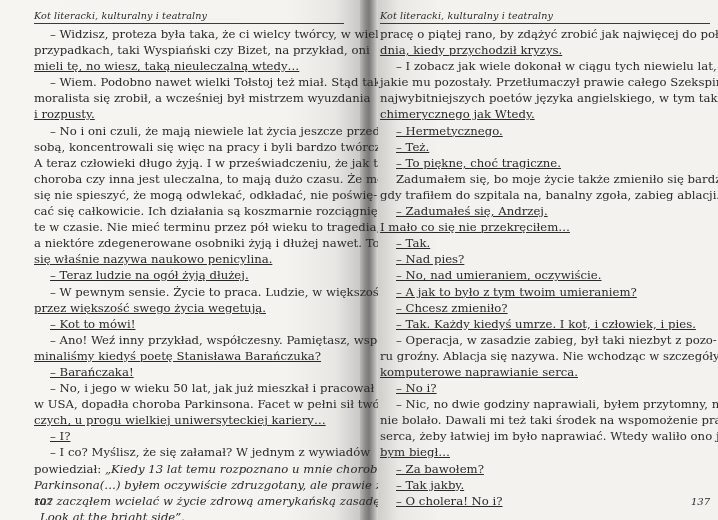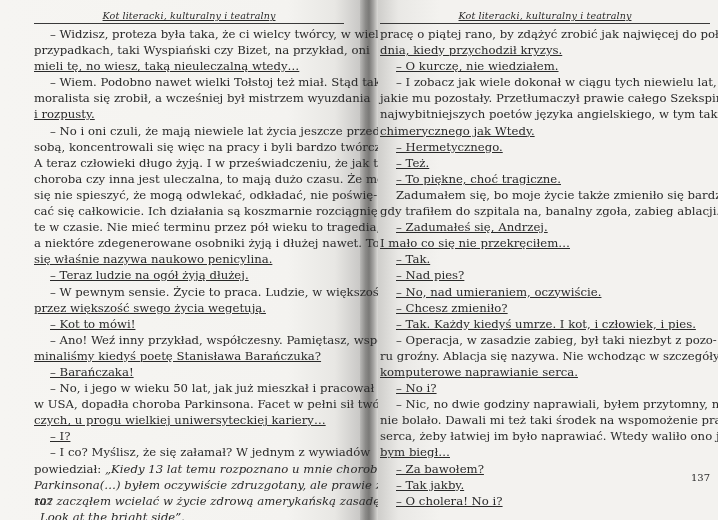--- a/index.html
+++ b/index.html
@@ -18,43 +18,42 @@
   .gutter {
     width:18px; height:520px;
     background:linear-gradient(to right, #b9b8b6 0%, #8c8b89 30%, #7a7977 50%, #a6a5a3 75%, #dcdbd8 100%);
   }
   .page-right {
     width:340px;
     background:linear-gradient(to right, #cfcecb 0%, #e9e8e5 6%, #f3f2ef 18%, #f3f2ef 100%);
   }
   .running-head {
     position:absolute; top:10px;
-    font-style:italic; font-size:9.6px; text-align:center;
+    font-style:italic; font-size:9.6px; 
     letter-spacing:0.1px;
-    text-decoration:underline;
   }
   .page-left .running-head { left:34px; width:310px; }
   .page-right .running-head { left:2px; width:330px; }
   .rule { position:absolute; top:23px; height:1px; background:#3a3a3a; }
   .page-left .rule { left:34px; width:310px; }
   .page-right .rule { left:2px; width:330px; }
   .text {
     position:absolute; top:26px;
     font-size:11.7px; line-height:16.1px;
     text-align:justify;
   }
   .page-left .text { left:34px; width:310px; }
   .page-right .text { left:2px; width:332px; }
   .line { white-space:nowrap; display:block; height:16.1px; text-align:justify; text-align-last:justify; }
   .line.last { text-align-last:left;text-decoration:underline; }
   .line.ind { padding-left:16px; }
   .em { font-style:italic; }
   .folio { position:absolute; font-size:10px; }
   .page-left .folio { left:34px; top:496px; }
-  .page-right .folio { right:8px; top:472px; }
+  .page-right .folio { right:8px; top:496px;font-style:italic; }
 </style>
 </head>
 <body>
 
 <div class="spread">
   <div class="page page-left">
     <div class="running-head">Kot literacki, kulturalny i teatralny</div>
     <div class="rule"></div>
     <div class="text" id="left-text">
         <span class="line ind"><span>– Widzisz, proteza była taka, że ci wielcy twórcy, w wielu</span></span>
@@ -91,35 +90,35 @@
       </div>
     <div class="folio">107</div>
   </div>
   <div class="gutter"></div>
   <div class="page page-right">
     <div class="running-head">Kot literacki, kulturalny i teatralny</div>
     <div class="rule"></div>
     <div class="text" id="right-text">
         <span class="line"><span>pracę o piątej rano, by zdążyć zrobić jak najwięcej do połu-</span></span>
         <span class="line last"><span>dnia, kiedy przychodził kryzys.</span></span>
-        <span class="line ind last"><span>– O kurczę, nie wiedziałem.</span></span>
         <span class="line ind"><span>– I zobacz jak wiele dokonał w ciągu tych niewielu lat,</span></span>
         <span class="line"><span>jakie mu pozostały. Przetłumaczył prawie całego Szekspira,</span></span>
         <span class="line"><span>najwybitniejszych poetów języka angielskiego, w tym tak</span></span>
         <span class="line last"><span>chimerycznego jak Wtedy.</span></span>
         <span class="line ind last"><span>– Hermetycznego.</span></span>
         <span class="line ind last"><span>– Też.</span></span>
         <span class="line ind last"><span>– To piękne, choć tragiczne.</span></span>
         <span class="line ind"><span>Zadumałem się, bo moje życie także zmieniło się bardzo,</span></span>
         <span class="line"><span>gdy trafiłem do szpitala na, banalny zgoła, zabieg ablacji.</span></span>
         <span class="line ind last"><span>– Zadumałeś się, Andrzej.</span></span>
         <span class="line last"><span>I mało co się nie przekręciłem…</span></span>
         <span class="line ind last"><span>– Tak.</span></span>
         <span class="line ind last"><span>– Nad pies?</span></span>
         <span class="line ind last"><span>– No, nad umieraniem, oczywiście.</span></span>
+        <span class="line ind last"><span>– A jak to było z tym twoim umieraniem?</span></span>
         <span class="line ind last"><span>– Chcesz zmieniło?</span></span>
         <span class="line ind last"><span>– Tak. Każdy kiedyś umrze. I kot, i człowiek, i pies.</span></span>
         <span class="line ind"><span>– Operacja, w zasadzie zabieg, był taki niezbyt z pozo-</span></span>
         <span class="line"><span>ru groźny. Ablacja się nazywa. Nie wchodząc w szczegóły –</span></span>
         <span class="line last"><span>komputerowe naprawianie serca.</span></span>
         <span class="line ind last"><span>– No i?</span></span>
         <span class="line ind"><span>– Nic, no dwie godziny naprawiali, byłem przytomny, nic</span></span>
         <span class="line"><span>nie bolało. Dawali mi też taki środek na wspomożenie pracy</span></span>
         <span class="line"><span>serca, żeby łatwiej im było naprawiać. Wtedy waliło ono jak-</span></span>
         <span class="line last"><span>bym biegł…</span></span>

